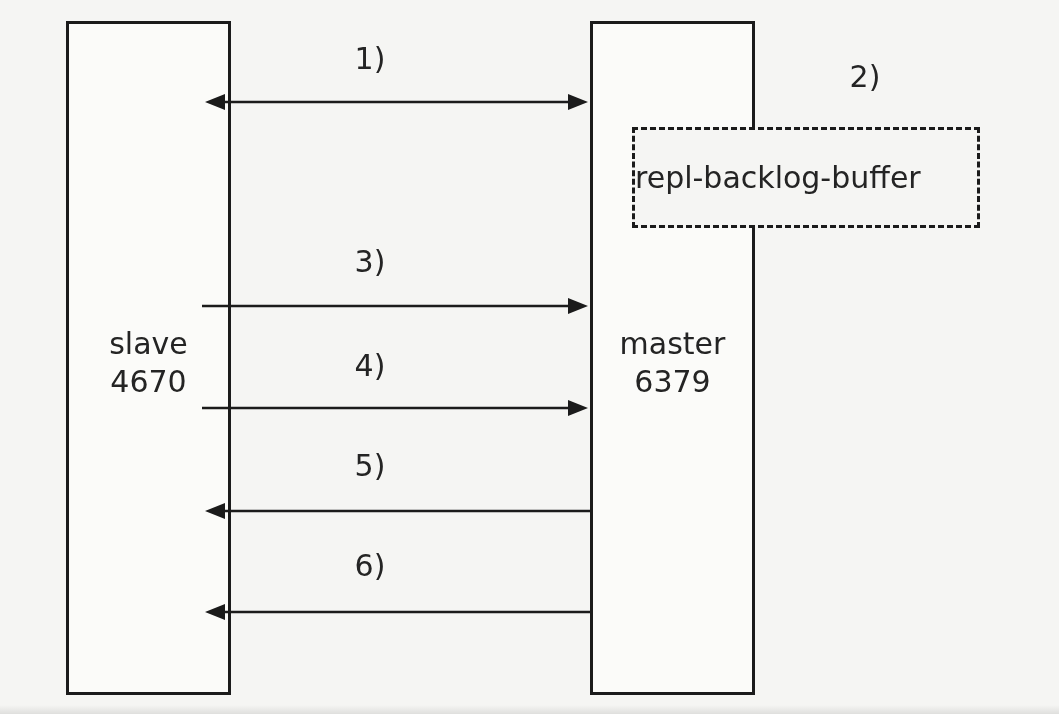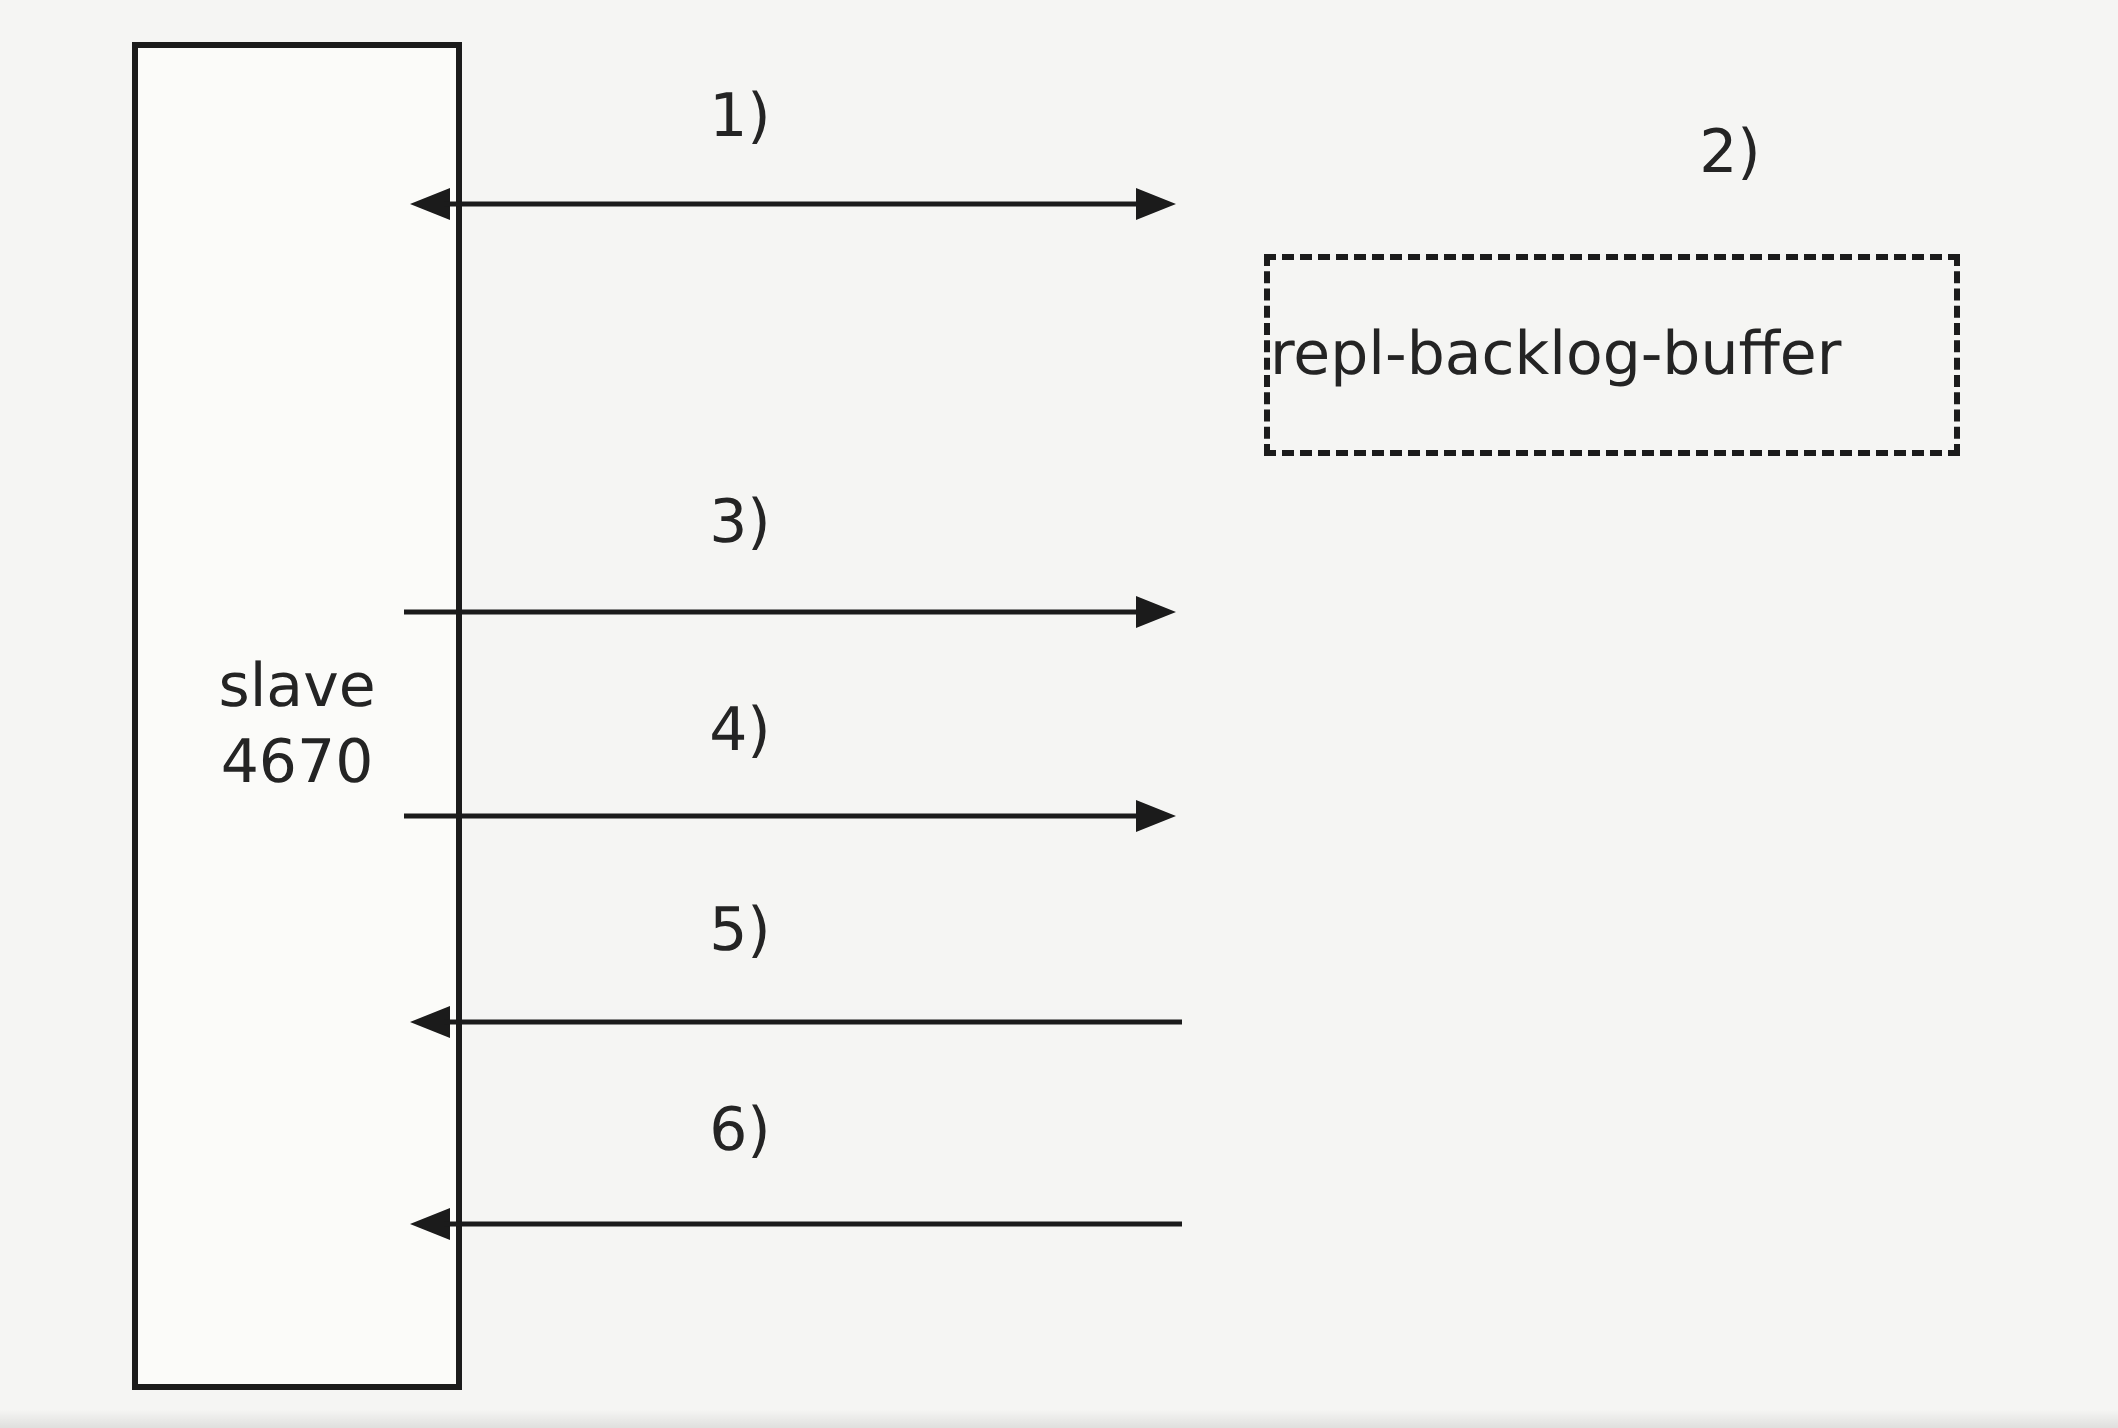--- a/index.html
+++ b/index.html
@@ -91,20 +91,26 @@
 
 <div class="canvas">
 
   <div class="node node--slave">
     <div class="node-label">
       <div>slave</div>
       <div>4670</div>
     </div>
   </div>
 
+  <div class="node node--master">
+    <div class="node-label">
+      <div>master</div>
+      <div>6379</div>
+    </div>
+  </div>
 
   <div class="buffer">
     <span>repl-backlog-buffer</span>
   </div>
 
   <svg class="arrows" viewBox="0 0 1059 714" xmlns="http://www.w3.org/2000/svg">
 
     <g>
       <polygon points="205,102 225,94 225,110"></polygon>
       <line x1="222" y1="102" x2="571" y2="102"></line>

